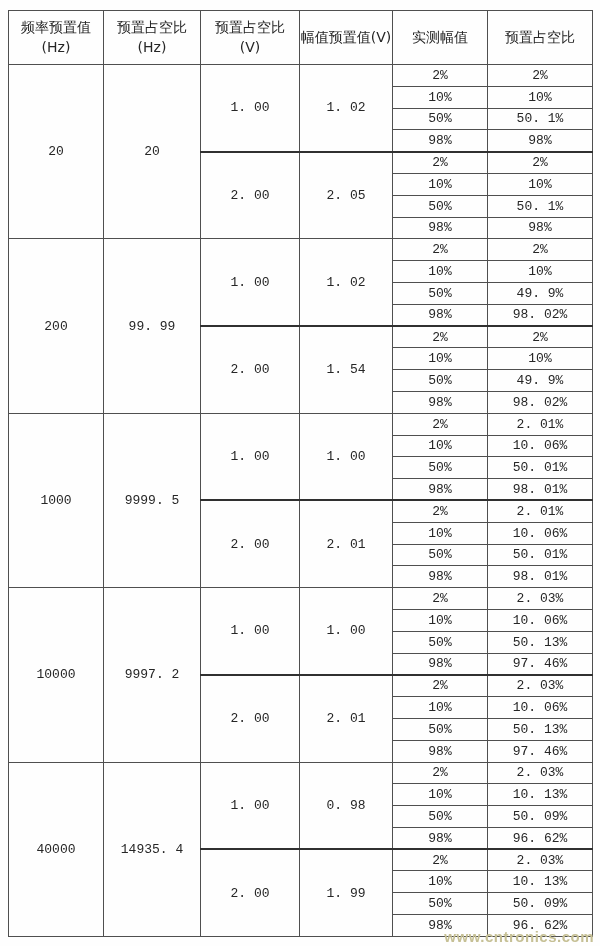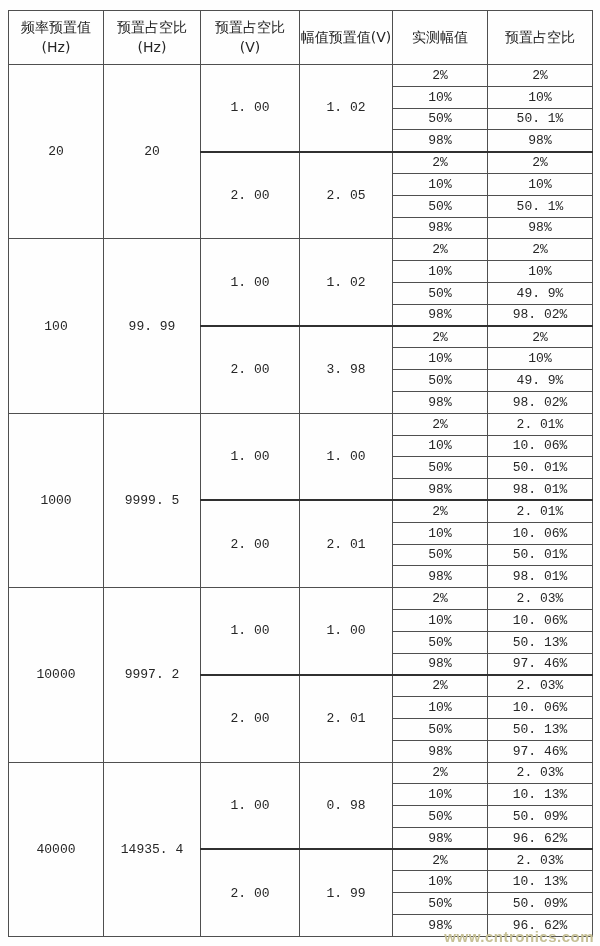--- a/index.html
+++ b/index.html
@@ -136,42 +136,42 @@
         </tr>
         <tr>
           <td>50%</td>
           <td>50. 1%</td>
         </tr>
         <tr>
           <td>98%</td>
           <td>98%</td>
         </tr>
         <tr>
-          <td rowspan="8">100</td>
+          <td rowspan="8">200</td>
           <td rowspan="8">99. 99</td>
           <td rowspan="4">1. 00</td>
           <td rowspan="4">1. 02</td>
           <td>2%</td>
           <td>2%</td>
         </tr>
         <tr>
           <td>10%</td>
           <td>10%</td>
         </tr>
         <tr>
           <td>50%</td>
           <td>49. 9%</td>
         </tr>
         <tr>
           <td>98%</td>
           <td>98. 02%</td>
         </tr>
         <tr class="grp-divider">
           <td rowspan="4">2. 00</td>
-          <td rowspan="4">3. 98</td>
+          <td rowspan="4">1. 54</td>
           <td>2%</td>
           <td>2%</td>
         </tr>
         <tr>
           <td>10%</td>
           <td>10%</td>
         </tr>
         <tr>
           <td>50%</td>
           <td>49. 9%</td>

